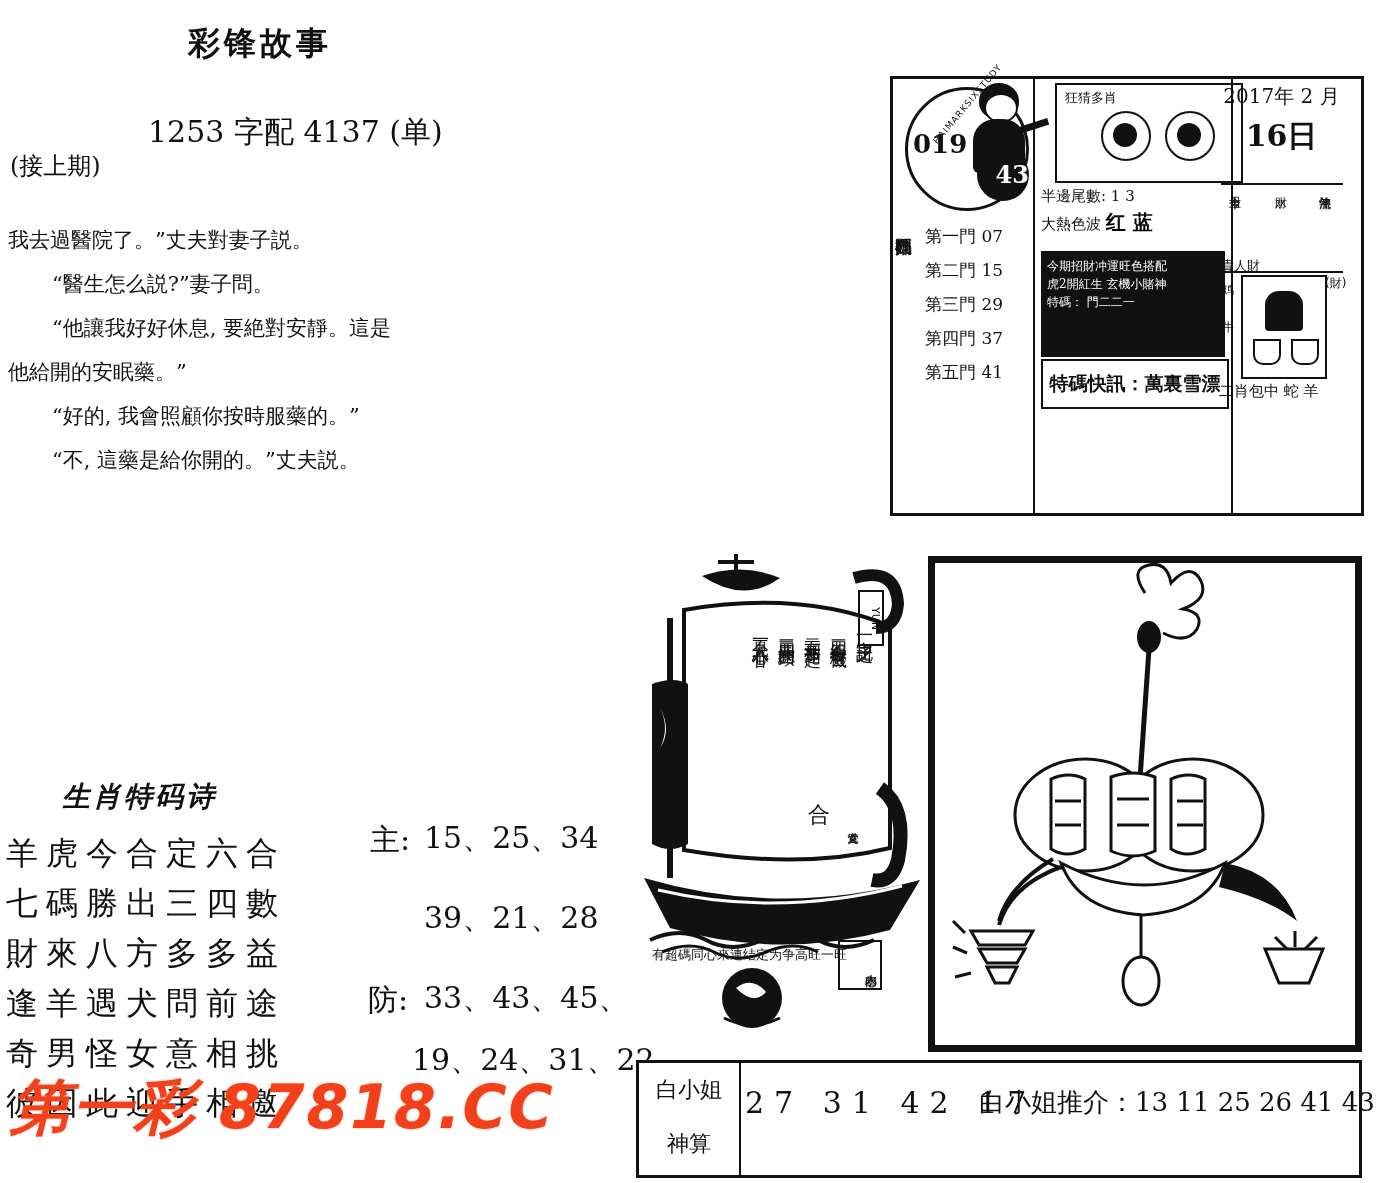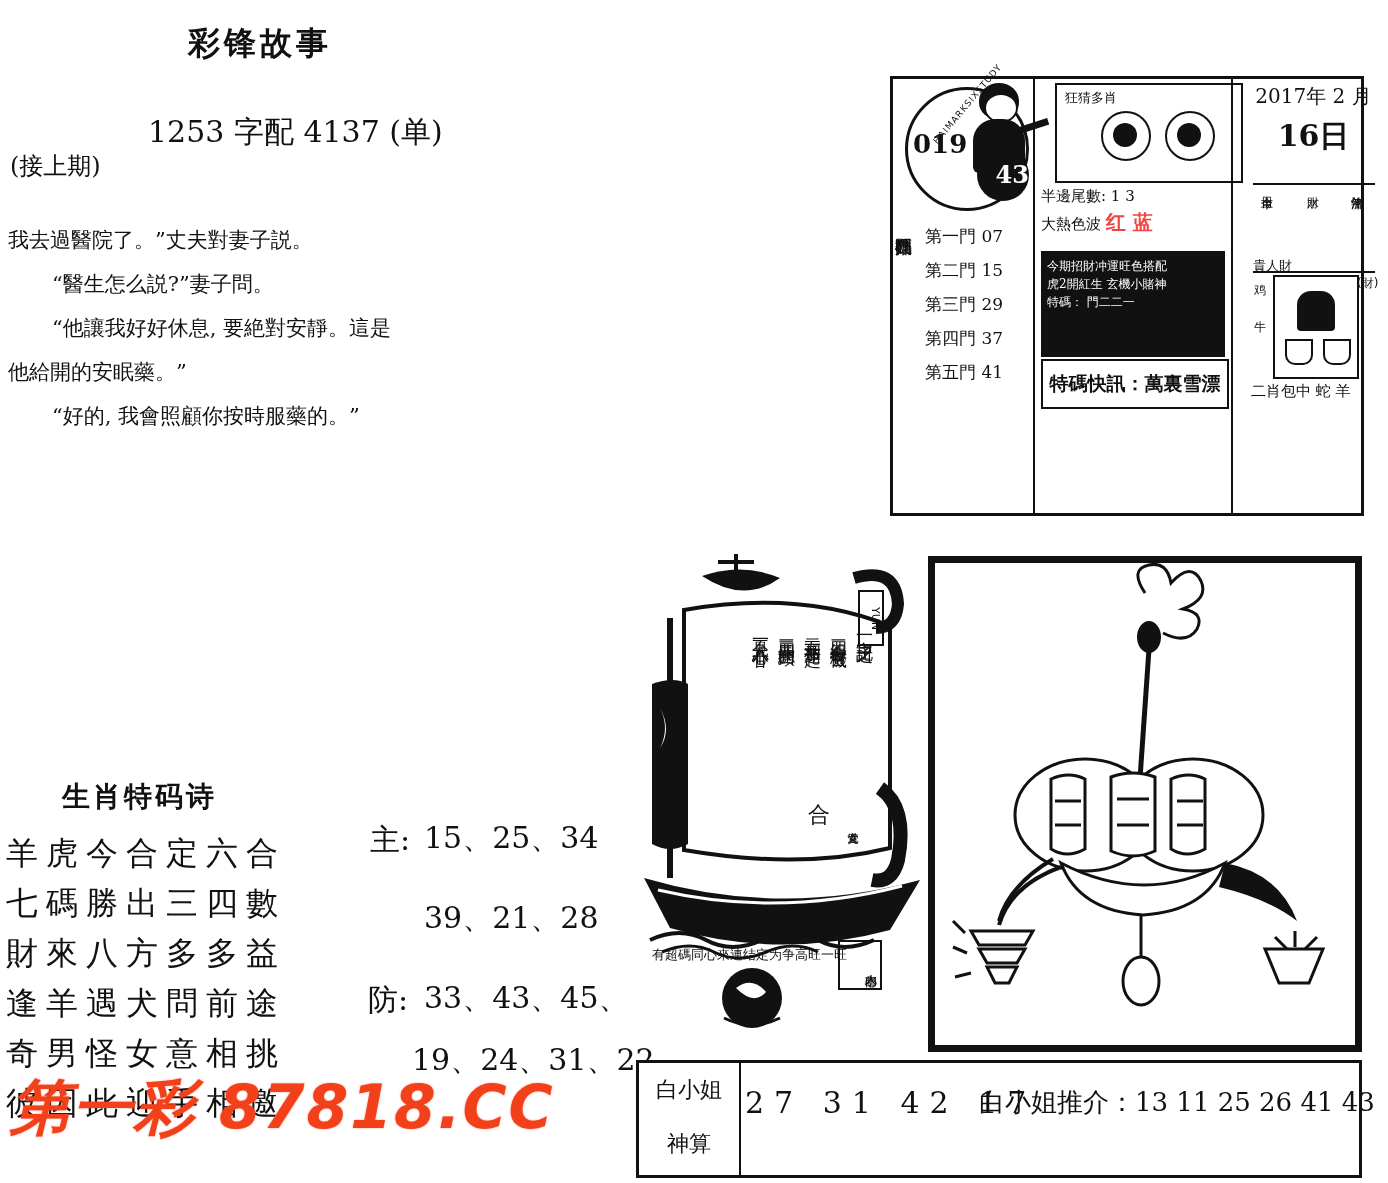--- a/index.html
+++ b/index.html
@@ -14,39 +14,39 @@
   #contfrom{left:10px;top:150px;font-size:24px;font-family:"DejaVu Serif","Liberation Serif",serif;}
 
   
   #story{left:8px;top:218px;width:520px;font-size:21px;line-height:44px;
          font-family:"DejaVu Serif","Liberation Serif",serif;}
   #story .ln{white-space:nowrap;}
   #story .ind{padding-left:44px;}
 
   
   #poem-title{left:62px;top:778px;font-size:28px;font-weight:bold;letter-spacing:3px;
-              font-family:"DejaVu Serif","Liberation Serif",serif;}
+              font-family:"DejaVu Serif","Liberation Serif",serif;font-style:italic;}
   #poem{left:6px;top:828px;font-size:32px;line-height:50px;letter-spacing:8px;
         font-family:"DejaVu Serif","Liberation Serif",serif;}
 
   
   .numblk{font-family:"DejaVu Serif","Liberation Serif",serif;font-size:30px;}
   #zhu-label{left:370px;top:820px;}
   #zhu-1{left:424px;top:818px;}
   #zhu-2{left:424px;top:898px;}
   #fang-label{left:368px;top:980px;}
   #fang-1{left:424px;top:978px;}
   #fang-2{left:412px;top:1040px;}
 
   
   #panel{left:890px;top:76px;width:474px;height:440px;border:3px solid #111;background:#fff;
          box-sizing:border-box;}
   #panel .colA{position:absolute;left:0;top:0;width:140px;height:100%;border-right:2px solid #111;}
   #panel .colB{position:absolute;left:142px;top:0;width:196px;height:100%;border-right:2px solid #111;}
-  #panel .colC{position:absolute;left:356px;top:0;width:131px;height:100%;}
+  #panel .colC{position:absolute;left:324px;top:0;width:131px;height:100%;}
 
   .ball{position:absolute;left:12px;top:8px;width:120px;height:120px;}
   .ballring{position:absolute;left:0;top:0;width:118px;height:118px;border:3px solid #111;border-radius:50%;}
   .ball .issue{position:absolute;left:8px;top:42px;font-size:26px;font-weight:bold;
         font-family:"DejaVu Serif","Liberation Serif",serif;}
   .ball .rim{position:absolute;left:4px;top:6px;width:110px;height:110px;border-radius:50%;
         font-size:9px;letter-spacing:1px;color:#111;}
   .ball .rim span{position:absolute;white-space:nowrap;}
   .blackball{position:absolute;left:84px;top:70px;width:52px;height:52px;border-radius:50%;
         background:#111;color:#fff;font-size:24px;font-weight:bold;text-align:right;line-height:52px;
@@ -63,21 +63,21 @@
   .menlist .rows{margin-left:28px;}
   .menlist .rows div{white-space:nowrap;}
 
   .cbTop{position:absolute;left:20px;top:4px;width:184px;height:96px;border:2px solid #111;}
   .cbTop .lbl{position:absolute;left:8px;top:4px;font-size:13px;font-family:"DejaVu Serif","Liberation Serif",serif;}
   .cbTop .f1{position:absolute;left:44px;top:26px;width:46px;height:46px;border:2px solid #111;border-radius:50%;}
   .cbTop .f2{position:absolute;left:108px;top:26px;width:46px;height:46px;border:2px solid #111;border-radius:50%;}
   .cbTop .f1:after,.cbTop .f2:after{content:"";position:absolute;left:10px;top:10px;width:24px;height:24px;background:#111;border-radius:50%;}
   .cbMid{position:absolute;left:6px;top:104px;width:184px;font-size:15px;
          font-family:"DejaVu Serif","Liberation Serif",serif;line-height:26px;}
-  .cbMid .red{color:#ef4444;font-size:20px;font-weight:bold;}
+  .cbMid .red{color:#000000;font-size:20px;font-weight:bold;}
   .cbBox{position:absolute;left:6px;top:172px;width:184px;height:106px;background:#111;color:#fff;
          font-size:12px;line-height:18px;padding:6px;box-sizing:border-box;
          font-family:"DejaVu Serif","Liberation Serif",serif;}
   .cbBot{position:absolute;left:6px;top:280px;width:184px;height:46px;border:2px solid #111;
          font-size:19px;text-align:center;line-height:44px;font-weight:bold;
          font-family:"DejaVu Serif","Liberation Serif",serif;}
 
   .cDate{position:absolute;left:0;top:4px;width:129px;text-align:center;
          font-family:"DejaVu Serif","Liberation Serif",serif;}
   .cDate .y{font-size:20px;}
@@ -128,20 +128,21 @@
 <div class="abs" id="title">彩锋故事</div>
 <div class="abs" id="subtitle">1253 字配 4137 (单)</div>
 <div class="abs" id="contfrom">(接上期)</div>
 
 <div class="abs" id="story">
   <div class="ln">我去過醫院了。”丈夫對妻子説。</div>
   <div class="ln ind">“醫生怎么説?”妻子問。</div>
   <div class="ln ind">“他讓我好好休息, 要絶對安靜。這是</div>
   <div class="ln">他給開的安眠藥。”</div>
   <div class="ln ind">“好的, 我會照顧你按時服藥的。”</div>
+  <div class="ln ind">“不, 這藥是給你開的。”丈夫説。</div>
 </div>
 
 <div class="abs" id="poem-title">生肖特码诗</div>
 <div class="abs" id="poem">
   <div>羊虎今合定六合</div>
   <div>七碼勝出三四數</div>
   <div>財來八方多多益</div>
   <div>逢羊遇犬問前途</div>
   <div>奇男怪女意相挑</div>
   <div>彼因此迎手相邀</div>

